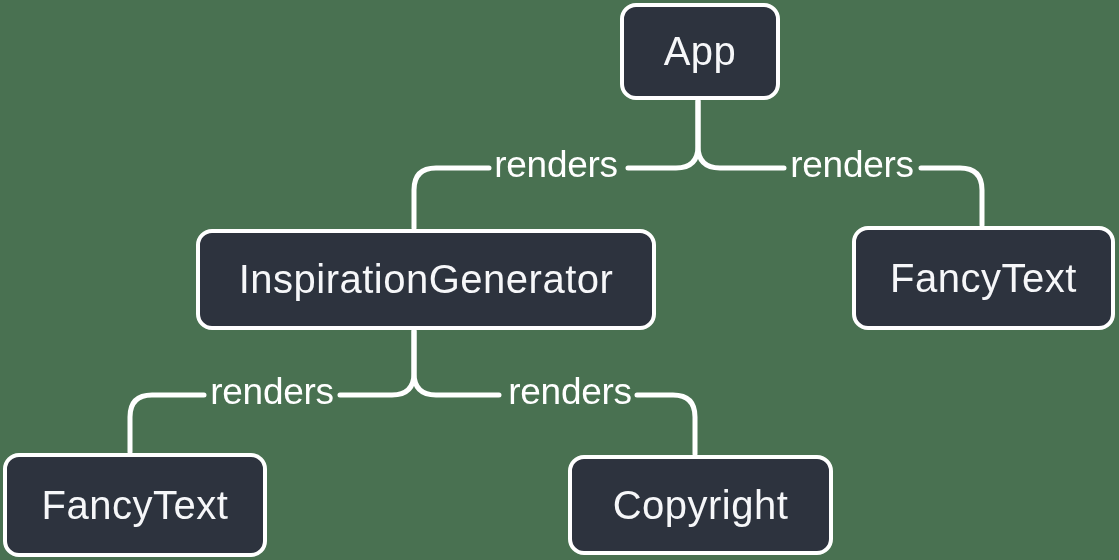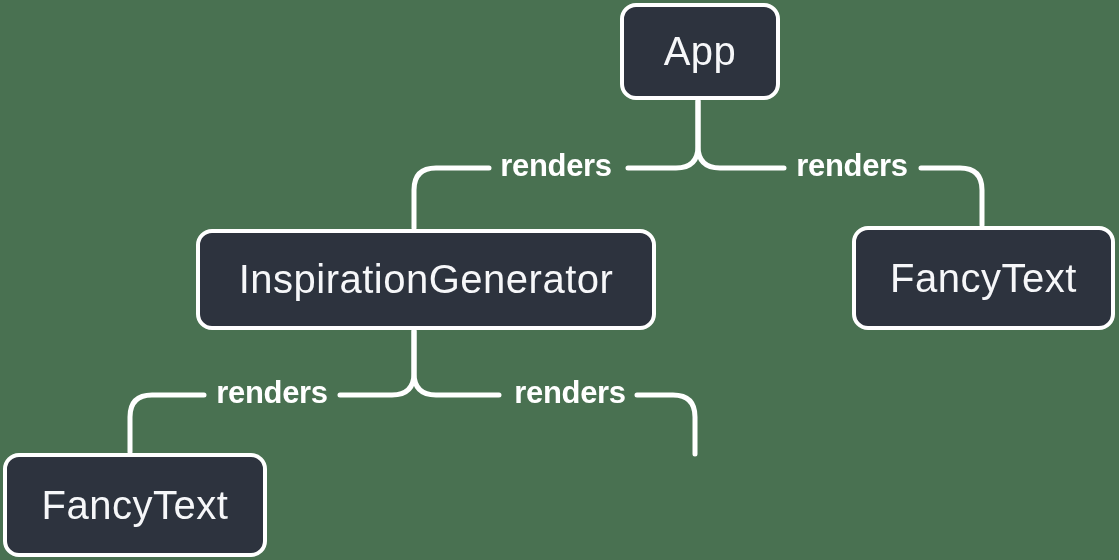--- a/index.html
+++ b/index.html
@@ -50,22 +50,22 @@
   }
   .node-app                  { left: 620px; top: 3px;   width: 160px; height: 97px;  }
   .node-inspiration-generator{ left: 196px; top: 229px; width: 460px; height: 101px; justify-content: center; }
   .node-fancy-text-right     { left: 852px; top: 226px; width: 263px; height: 104px; }
   .node-fancy-text-left      { left: 3px;   top: 453px; width: 264px; height: 104px; }
   .node-copyright            { left: 568px; top: 455px; width: 265px; height: 100px; }
   .edge-label {
     position: absolute;
     transform: translate(-50%, -54%);
     color: var(--edge-label-text);
-    font-size: 31px;
-    font-weight: 700;
+    font-size: 37px;
+    font-weight: 400;
     letter-spacing: -0.3px;
     white-space: nowrap;
   }
   .edge-label-0 { left: 556px; top: 167px; }
   .edge-label-1 { left: 852px; top: 167px; }
   .edge-label-2 { left: 272px; top: 394px; }
   .edge-label-3 { left: 570px; top: 394px; }
 </style>
 </head>
 <body>
@@ -104,19 +104,22 @@
   </div>
 
   <div class="node node-fancy-text-right">
     <span>FancyText</span>
   </div>
 
   <div class="node node-fancy-text-left">
     <span>FancyText</span>
   </div>
 
+  <div class="node node-copyright">
+    <span>Copyright</span>
+  </div>
 
   <span class="edge-label edge-label-0">renders</span>
   <span class="edge-label edge-label-1">renders</span>
   <span class="edge-label edge-label-2">renders</span>
   <span class="edge-label edge-label-3">renders</span>
 
 </div>
 
 </body></html>

